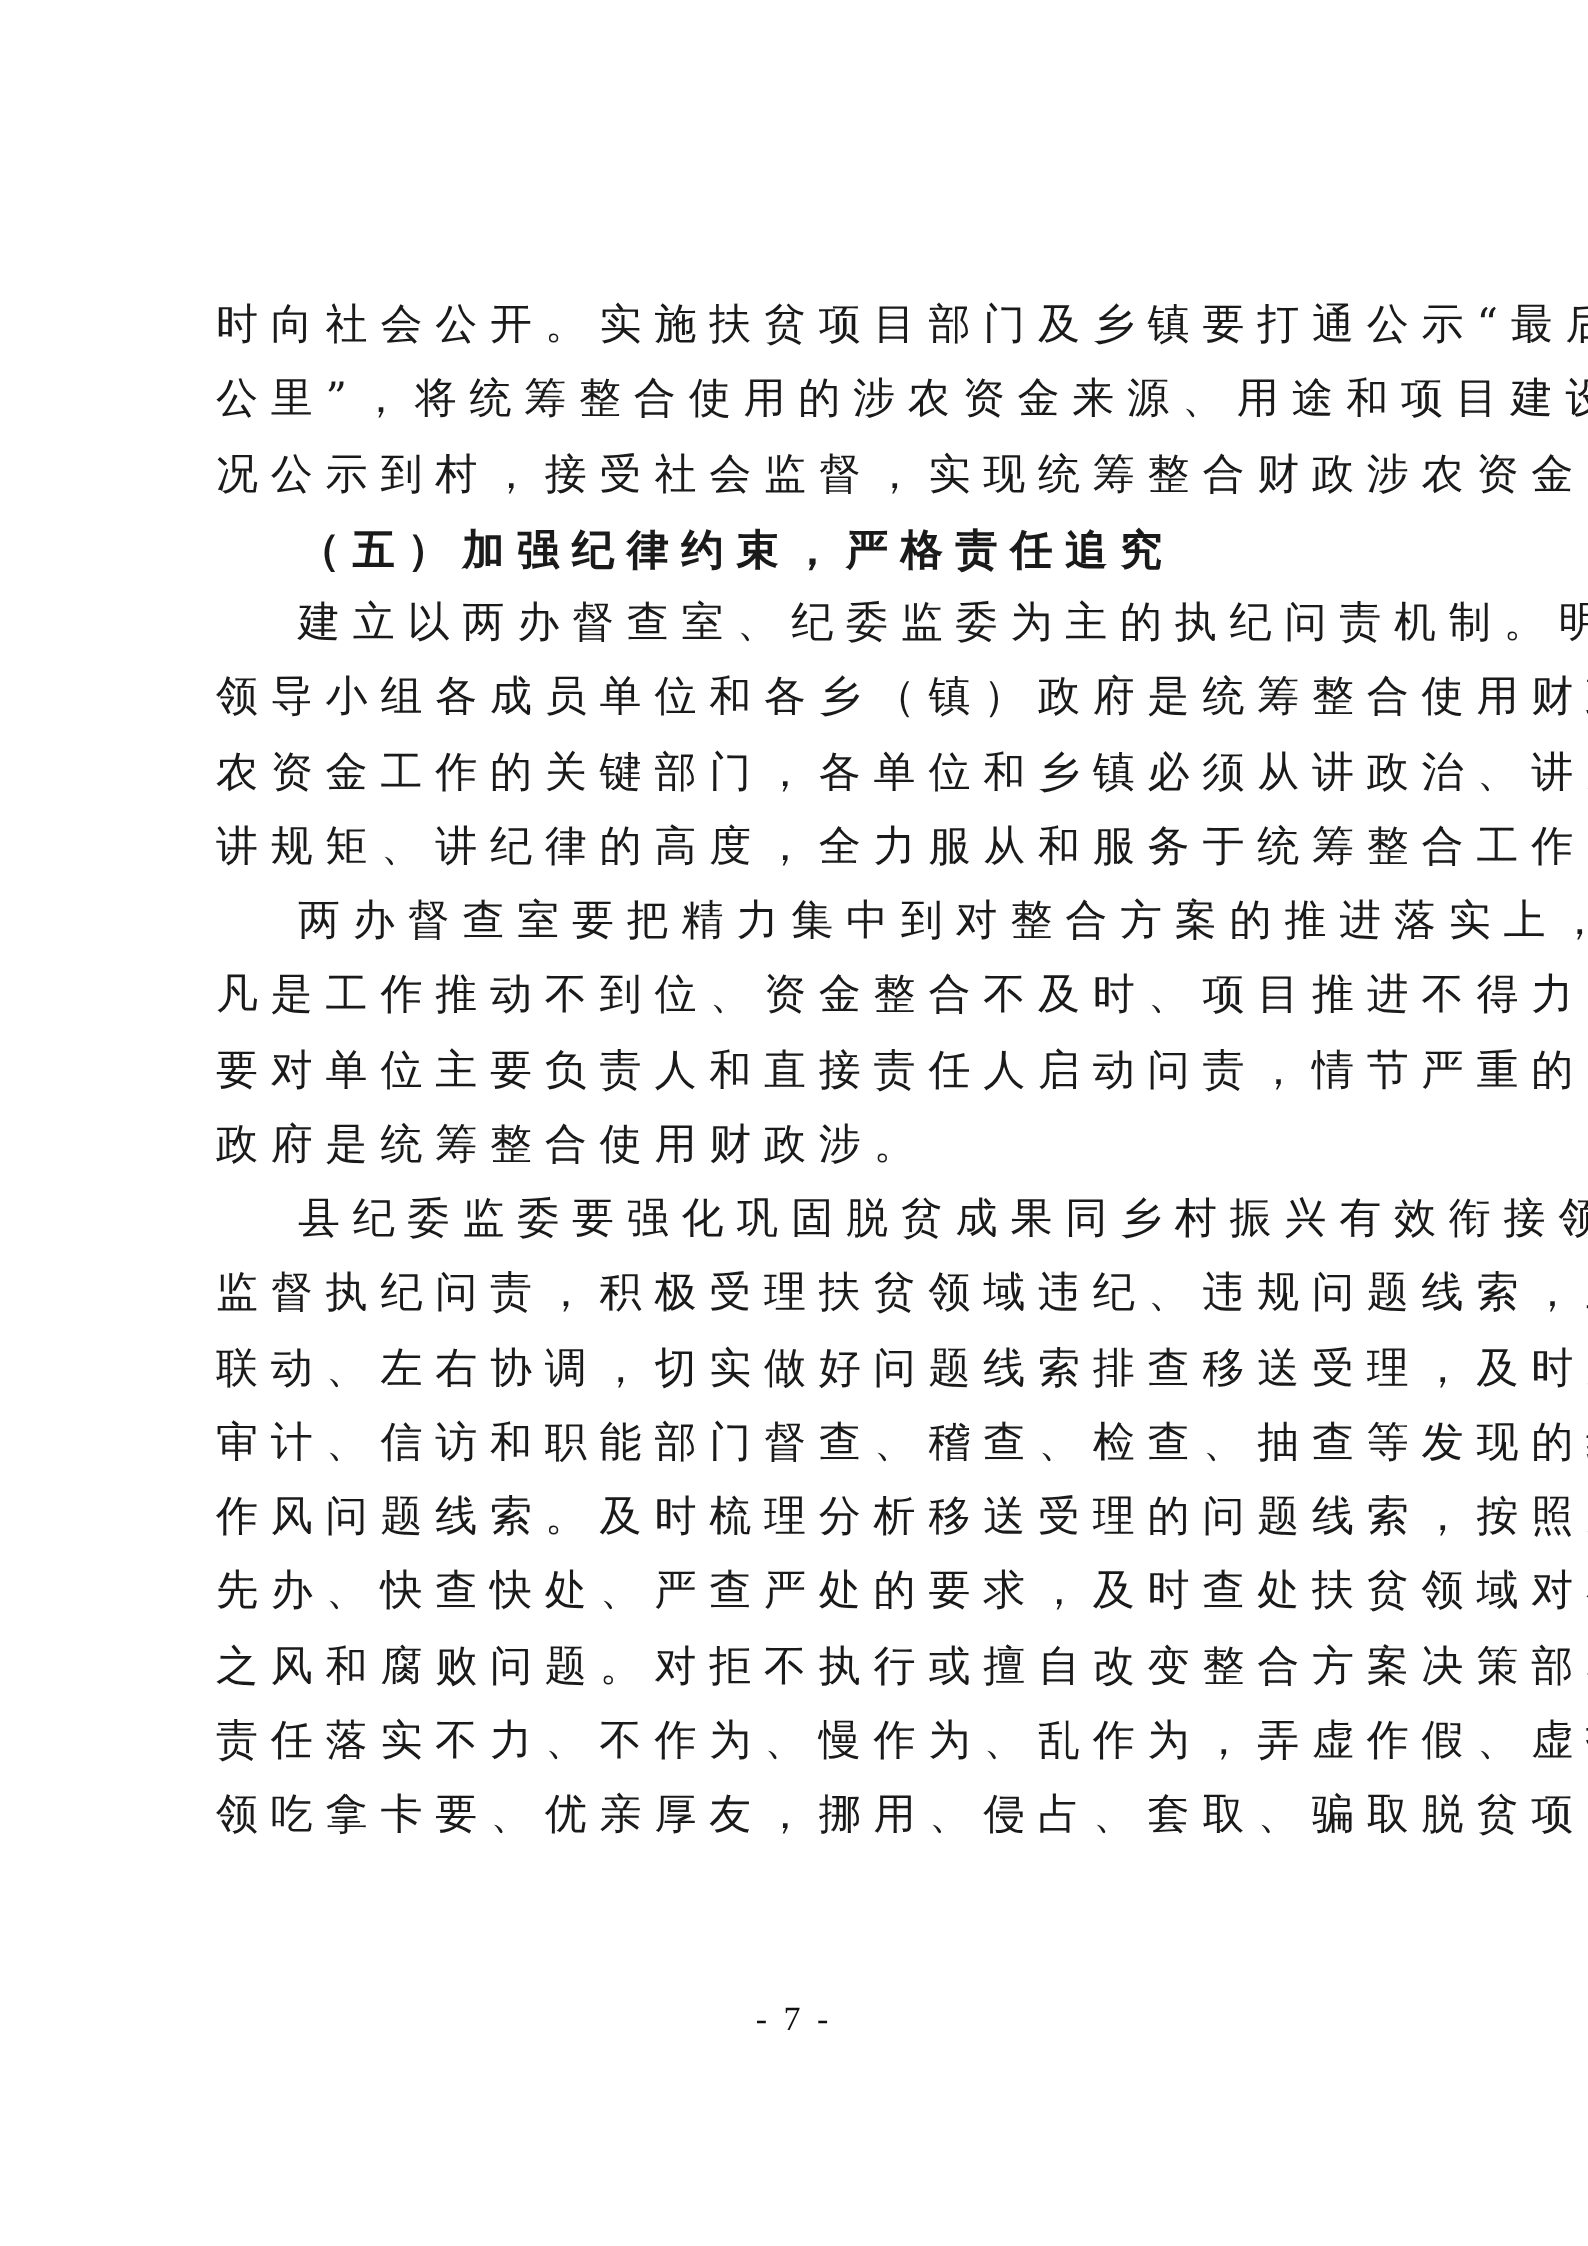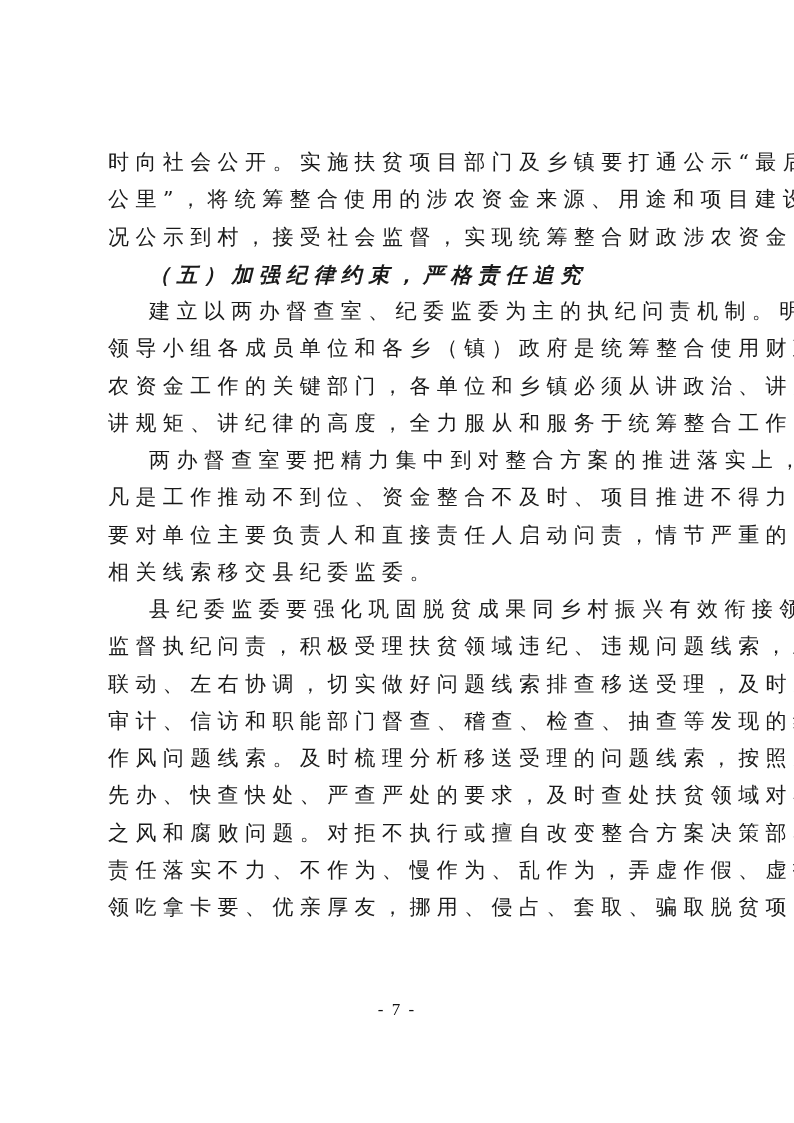--- a/index.html
+++ b/index.html
@@ -10,21 +10,21 @@
     }
     .page { position: absolute; left: 0; top: 0; width: 794px; height: 1123px; background: #fff; }
     .body-text {
       position: absolute; left: 108px; top: 144px; width: 580px;
     }
     .line {
       display: block; height: 37.25px; line-height: 37.25px;
       font-size: 21px; letter-spacing: 6.4px; white-space: nowrap;
     }
     .line.indent { padding-left: 41px; }
-    .line.heading { font-weight: bold; font-style: italic; }
+    .line.heading { font-weight: bold; }
     .page-number {
       position: absolute; left: 0; width: 794px; top: 1000px;
       text-align: center; font-size: 17px; letter-spacing: 2px;
       font-family: "Liberation Serif", "DejaVu Serif", serif; color: #111;
     }
   </style>
 </head>
 <body>
 
 <div class="page">
@@ -44,21 +44,21 @@
       <span class="line indent">建立以两办督查室、纪委监委为主的执纪问责机制。明确</span>
       <span class="line">领导小组各成员单位和各乡（镇）政府是统筹整合使用财政涉</span>
       <span class="line">农资金工作的关键部门，各单位和乡镇必须从讲政治、讲大局、</span>
       <span class="line">讲规矩、讲纪律的高度，全力服从和服务于统筹整合工作。</span>
     </div>
 
     <div>
       <span class="line indent">两办督查室要把精力集中到对整合方案的推进落实上，对</span>
       <span class="line">凡是工作推动不到位、资金整合不及时、项目推进不得力的，</span>
       <span class="line">要对单位主要负责人和直接责任人启动问责，情节严重的，将</span>
-      <span class="line">相关线索移交县纪委监委。</span>
+      <span class="line">政府是统筹整合使用财政涉。</span>
     </div>
 
     <div>
       <span class="line indent">县纪委监委要强化巩固脱贫成果同乡村振兴有效衔接领域</span>
       <span class="line">监督执纪问责，积极受理扶贫领域违纪、违规问题线索，上下</span>
       <span class="line">联动、左右协调，切实做好问题线索排查移送受理，及时受理</span>
       <span class="line">审计、信访和职能部门督查、稽查、检查、抽查等发现的纪律</span>
       <span class="line">作风问题线索。及时梳理分析移送受理的问题线索，按照先查</span>
       <span class="line">先办、快查快处、严查严处的要求，及时查处扶贫领域对不正</span>
       <span class="line">之风和腐败问题。对拒不执行或擅自改变整合方案决策部署，</span>

